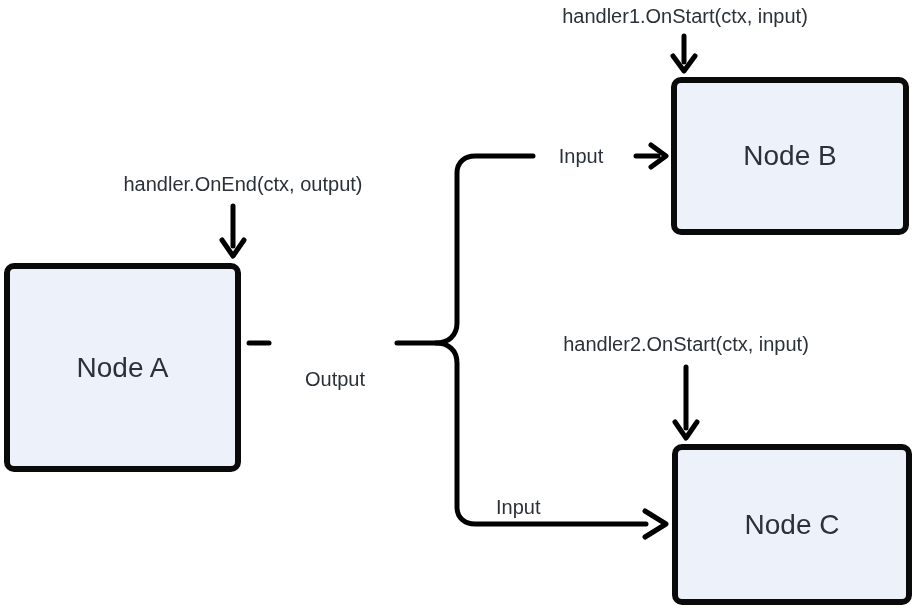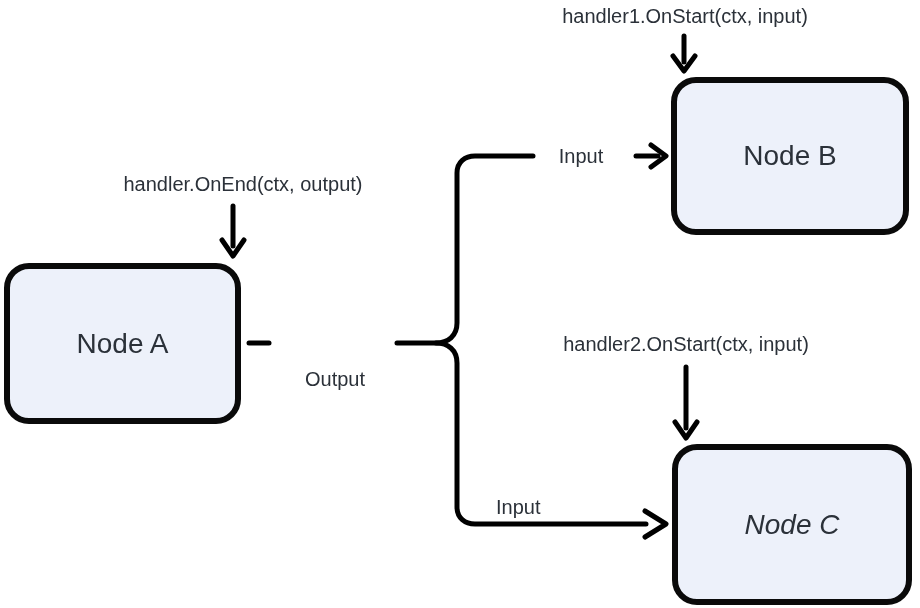--- a/index.html
+++ b/index.html
@@ -29,30 +29,30 @@
     fill: none;
     stroke: var(--line);
     stroke-width: 5;
     stroke-linecap: round;
     stroke-linejoin: round;
   }
   .node {
     position: absolute;
     background: var(--node-fill);
     border: 6px solid var(--node-border);
-    border-radius: 25px;
+    border-radius: 10px;
     display: flex;
     align-items: center;
     justify-content: center;
     font-size: 28px;
     color: var(--text);
   }
-  .node-a { left: 4px;   top: 263px; width: 237px; height: 161px; }
+  .node-a { left: 4px;   top: 263px; width: 237px; height: 209px; }
   .node-b { left: 671px; top: 77px;  width: 238px; height: 158px; }
-  .node-c { left: 672px; top: 444px; width: 240px; height: 161px; font-style: italic; }
+  .node-c { left: 672px; top: 444px; width: 240px; height: 161px; }
   .lbl {
     position: absolute;
     font-size: 20px;
     line-height: 30px;
     color: var(--text);
     text-align: center;
     white-space: nowrap;
   }
   .lbl-onend    { left: 48px;  top: 169px; width: 390px; }
   .lbl-onstart1 { left: 490px; top: 1px;   width: 390px; }

